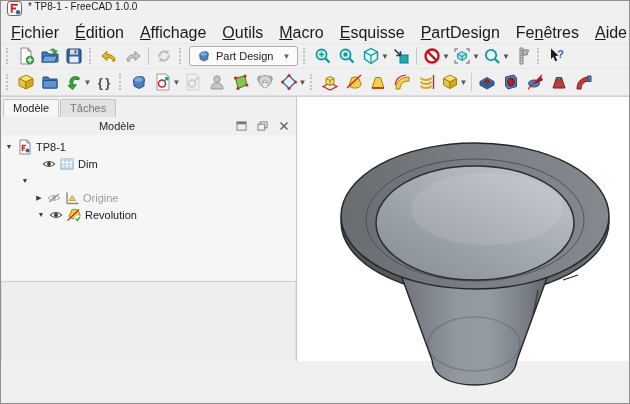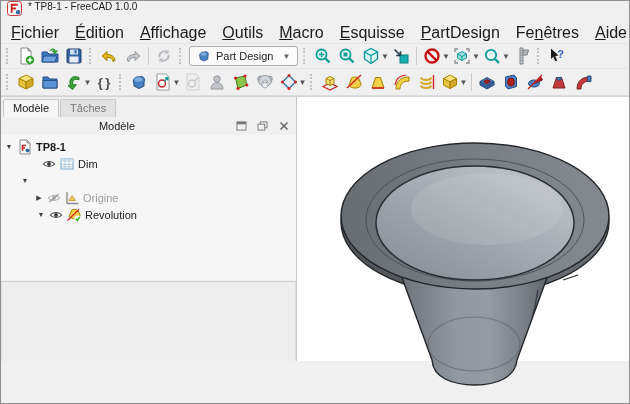--- a/index.html
+++ b/index.html
@@ -32,21 +32,21 @@
   .phtitle{flex:1;text-align:center}
   .phbtn{width:15px;height:13px;display:flex;align-items:center;justify-content:center}
   .tree{position:absolute;left:0;right:0;top:38px;bottom:81px;background:#f6f6f7;font-size:11px;color:#1c1c1c;overflow:hidden;padding-top:3px}
   .trow{height:17px;display:flex;align-items:center}
   .exp{width:12px;font-size:7px;color:#404040;text-align:center;flex:none}
   .rc{display:flex;align-items:center;gap:3px;padding:0 4px 0 2px;border-radius:2px;height:16px}
   .rc.sel{background:#46c34a}
   .eye{width:14px;height:14px;flex:none}
   .ticon{width:16px;height:16px;flex:none}
   .tlabel{white-space:nowrap}
-  .bold{font-weight:bold}
+  .bold{font-weight:normal}
   .gray{color:#9b9b9b}
   .props{position:absolute;left:0;right:0;bottom:0;height:80px;background:#eeeeee;border-top:1px solid #cfcfcf;border-left:1px solid #dedede;border-right:1px solid #dedede}
   .viewport{flex:1;background:#ffffff;position:relative}
   .viewport svg{position:absolute;left:0;top:0}
 </style>
 </head>
 <body>
 
 <div class="window">
 

